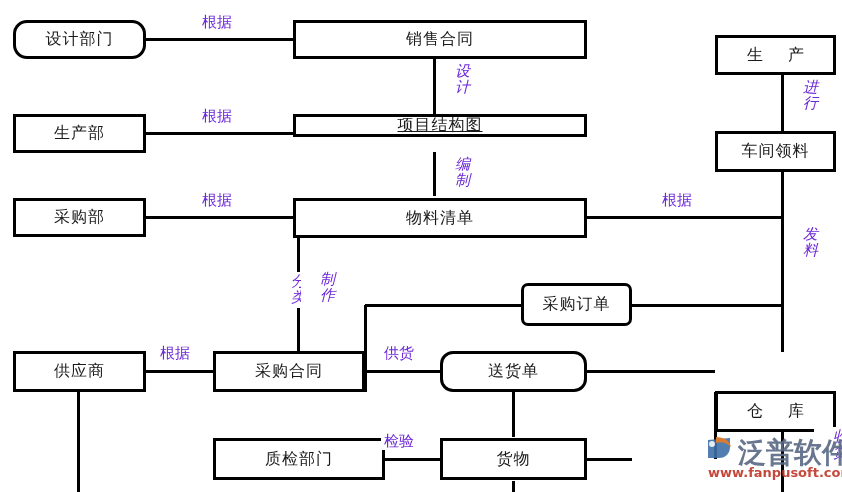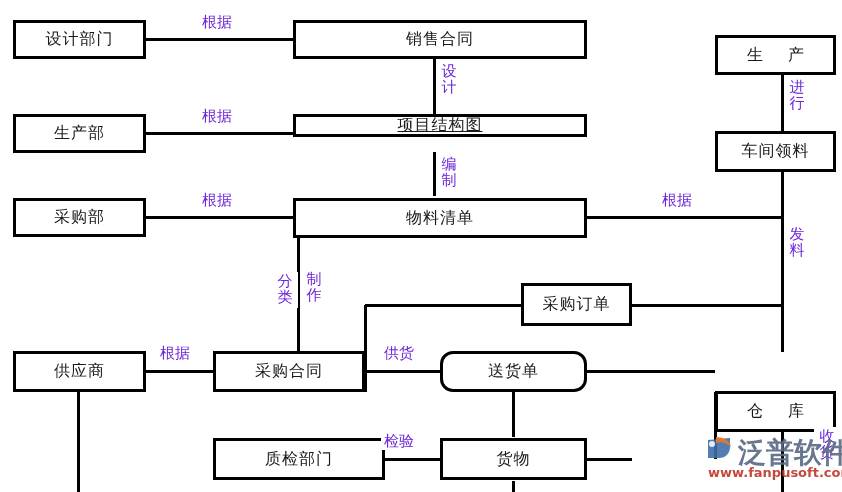--- a/index.html
+++ b/index.html
@@ -25,24 +25,25 @@
     color:#6d28d9;
     font-size:15px;
     background:#ffffff;
     padding:0 3px;
     white-space:nowrap;
     z-index:4;
     line-height:1.05;
   }
   .edge-label.vert{
     width:16px;
-    text-align:center;
-    padding:2px 5px;
+    text-align:right;
+    padding:2px 18px;
     white-space:normal;
     word-break:break-all;
+    font-style:italic;
   }
   
   #watermark{
     position:absolute;
     left:706px;top:432px;
     width:136px;height:58px;
     z-index:6;
     pointer-events:none;
   }
   #wm-text{
@@ -108,37 +109,37 @@
       <line x1="587" y1="459" x2="632" y2="459"></line>
 
       <line x1="715" y1="459" x2="715" y2="392"></line>
 
       <line x1="513" y1="481" x2="513" y2="492"></line>
 
       <line x1="782" y1="392" x2="782" y2="492"></line>
     </g>
   </svg>
 
-  <div class="node" style="left:13px;top:20px;width:133px;height:39px;">设计部门</div>
+  <div class="node" style="left:13px;top:20px;width:133px;height:39px;border-radius:14px;">设计部门</div>
 
   <div class="node" style="left:293px;top:20px;width:294px;height:39px;">销售合同</div>
 
   <div class="node" style="left:13px;top:114px;width:133px;height:39px;">生产部</div>
 
   <div class="node" style="left:293px;top:114px;width:294px;height:23px;text-decoration:underline;">项目结构图</div>
 
   <div class="node" style="left:13px;top:198px;width:133px;height:39px;">采购部</div>
 
   <div class="node" style="left:293px;top:198px;width:294px;height:40px;">物料清单</div>
 
   <div class="node wide-gap" style="left:715px;top:35px;width:121px;height:40px;">生  产</div>
 
   <div class="node" style="left:715px;top:131px;width:121px;height:41px;">车间领料</div>
 
-  <div class="node" style="left:521px;top:283px;width:111px;height:43px;">采购订单</div>
+  <div class="node" style="left:521px;top:283px;width:111px;height:43px;border-radius:7px;">采购订单</div>
 
   <div class="node" style="left:13px;top:351px;width:133px;height:41px;">供应商</div>
 
   <div class="node" style="left:213px;top:351px;width:152px;height:41px;">采购合同</div>
 
   <div class="node" style="left:440px;top:351px;width:147px;height:41px;border-radius:13px;">送货单</div>
 
   <div class="node wide-gap" style="left:715px;top:351px;width:121px;height:41px;margin-top:40px;">仓  库</div>
 
   <div class="node" style="left:213px;top:438px;width:172px;height:42px;">质检部门</div>

